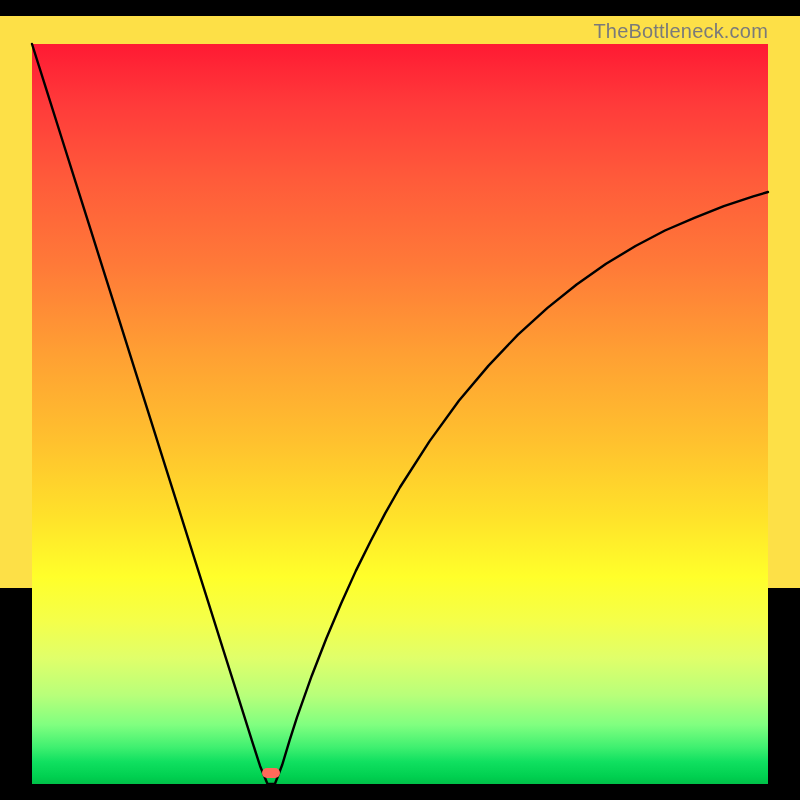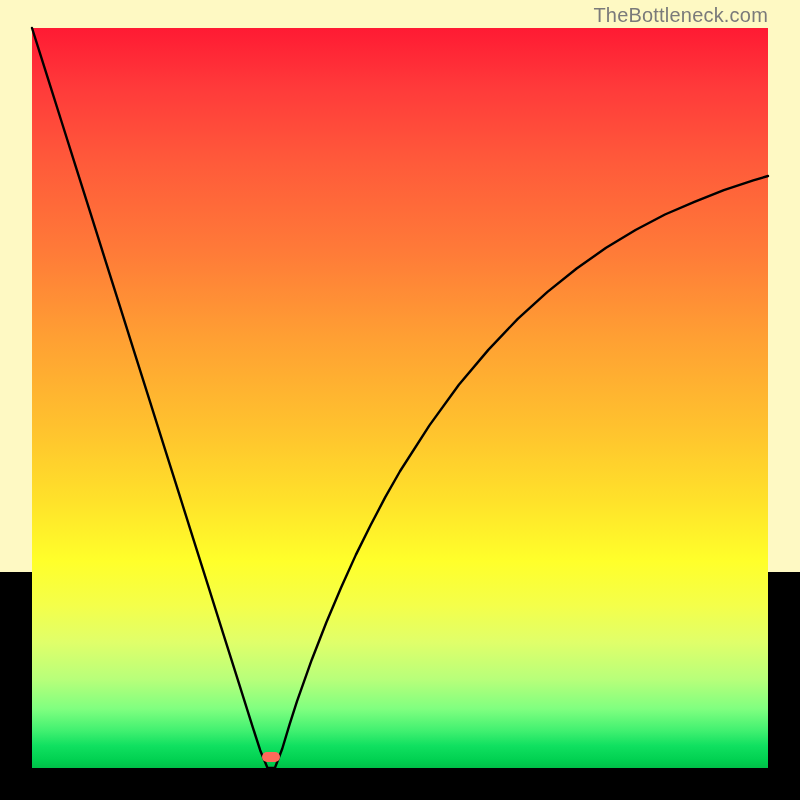--- a/index.html
+++ b/index.html
@@ -6,25 +6,25 @@
     margin: 0;
     padding: 0;
     width: 800px;
     height: 800px;
     background: #000;
     overflow: hidden;
     font-family: Arial, Helvetica, sans-serif;
   }
   .frame {
     position: absolute;
-    top: 0;
+    top: 16px;
     left: 0;
     width: 800px;
     height: 572px;
-    background: #fef9c3;
+    background: #fde047;
   }
   .plot-area {
     position: absolute;
     left: 32px;
     top: 28px;
     width: 736px;
     height: 740px;
     
     background: linear-gradient(to bottom,
       #ff1a33 0%,

